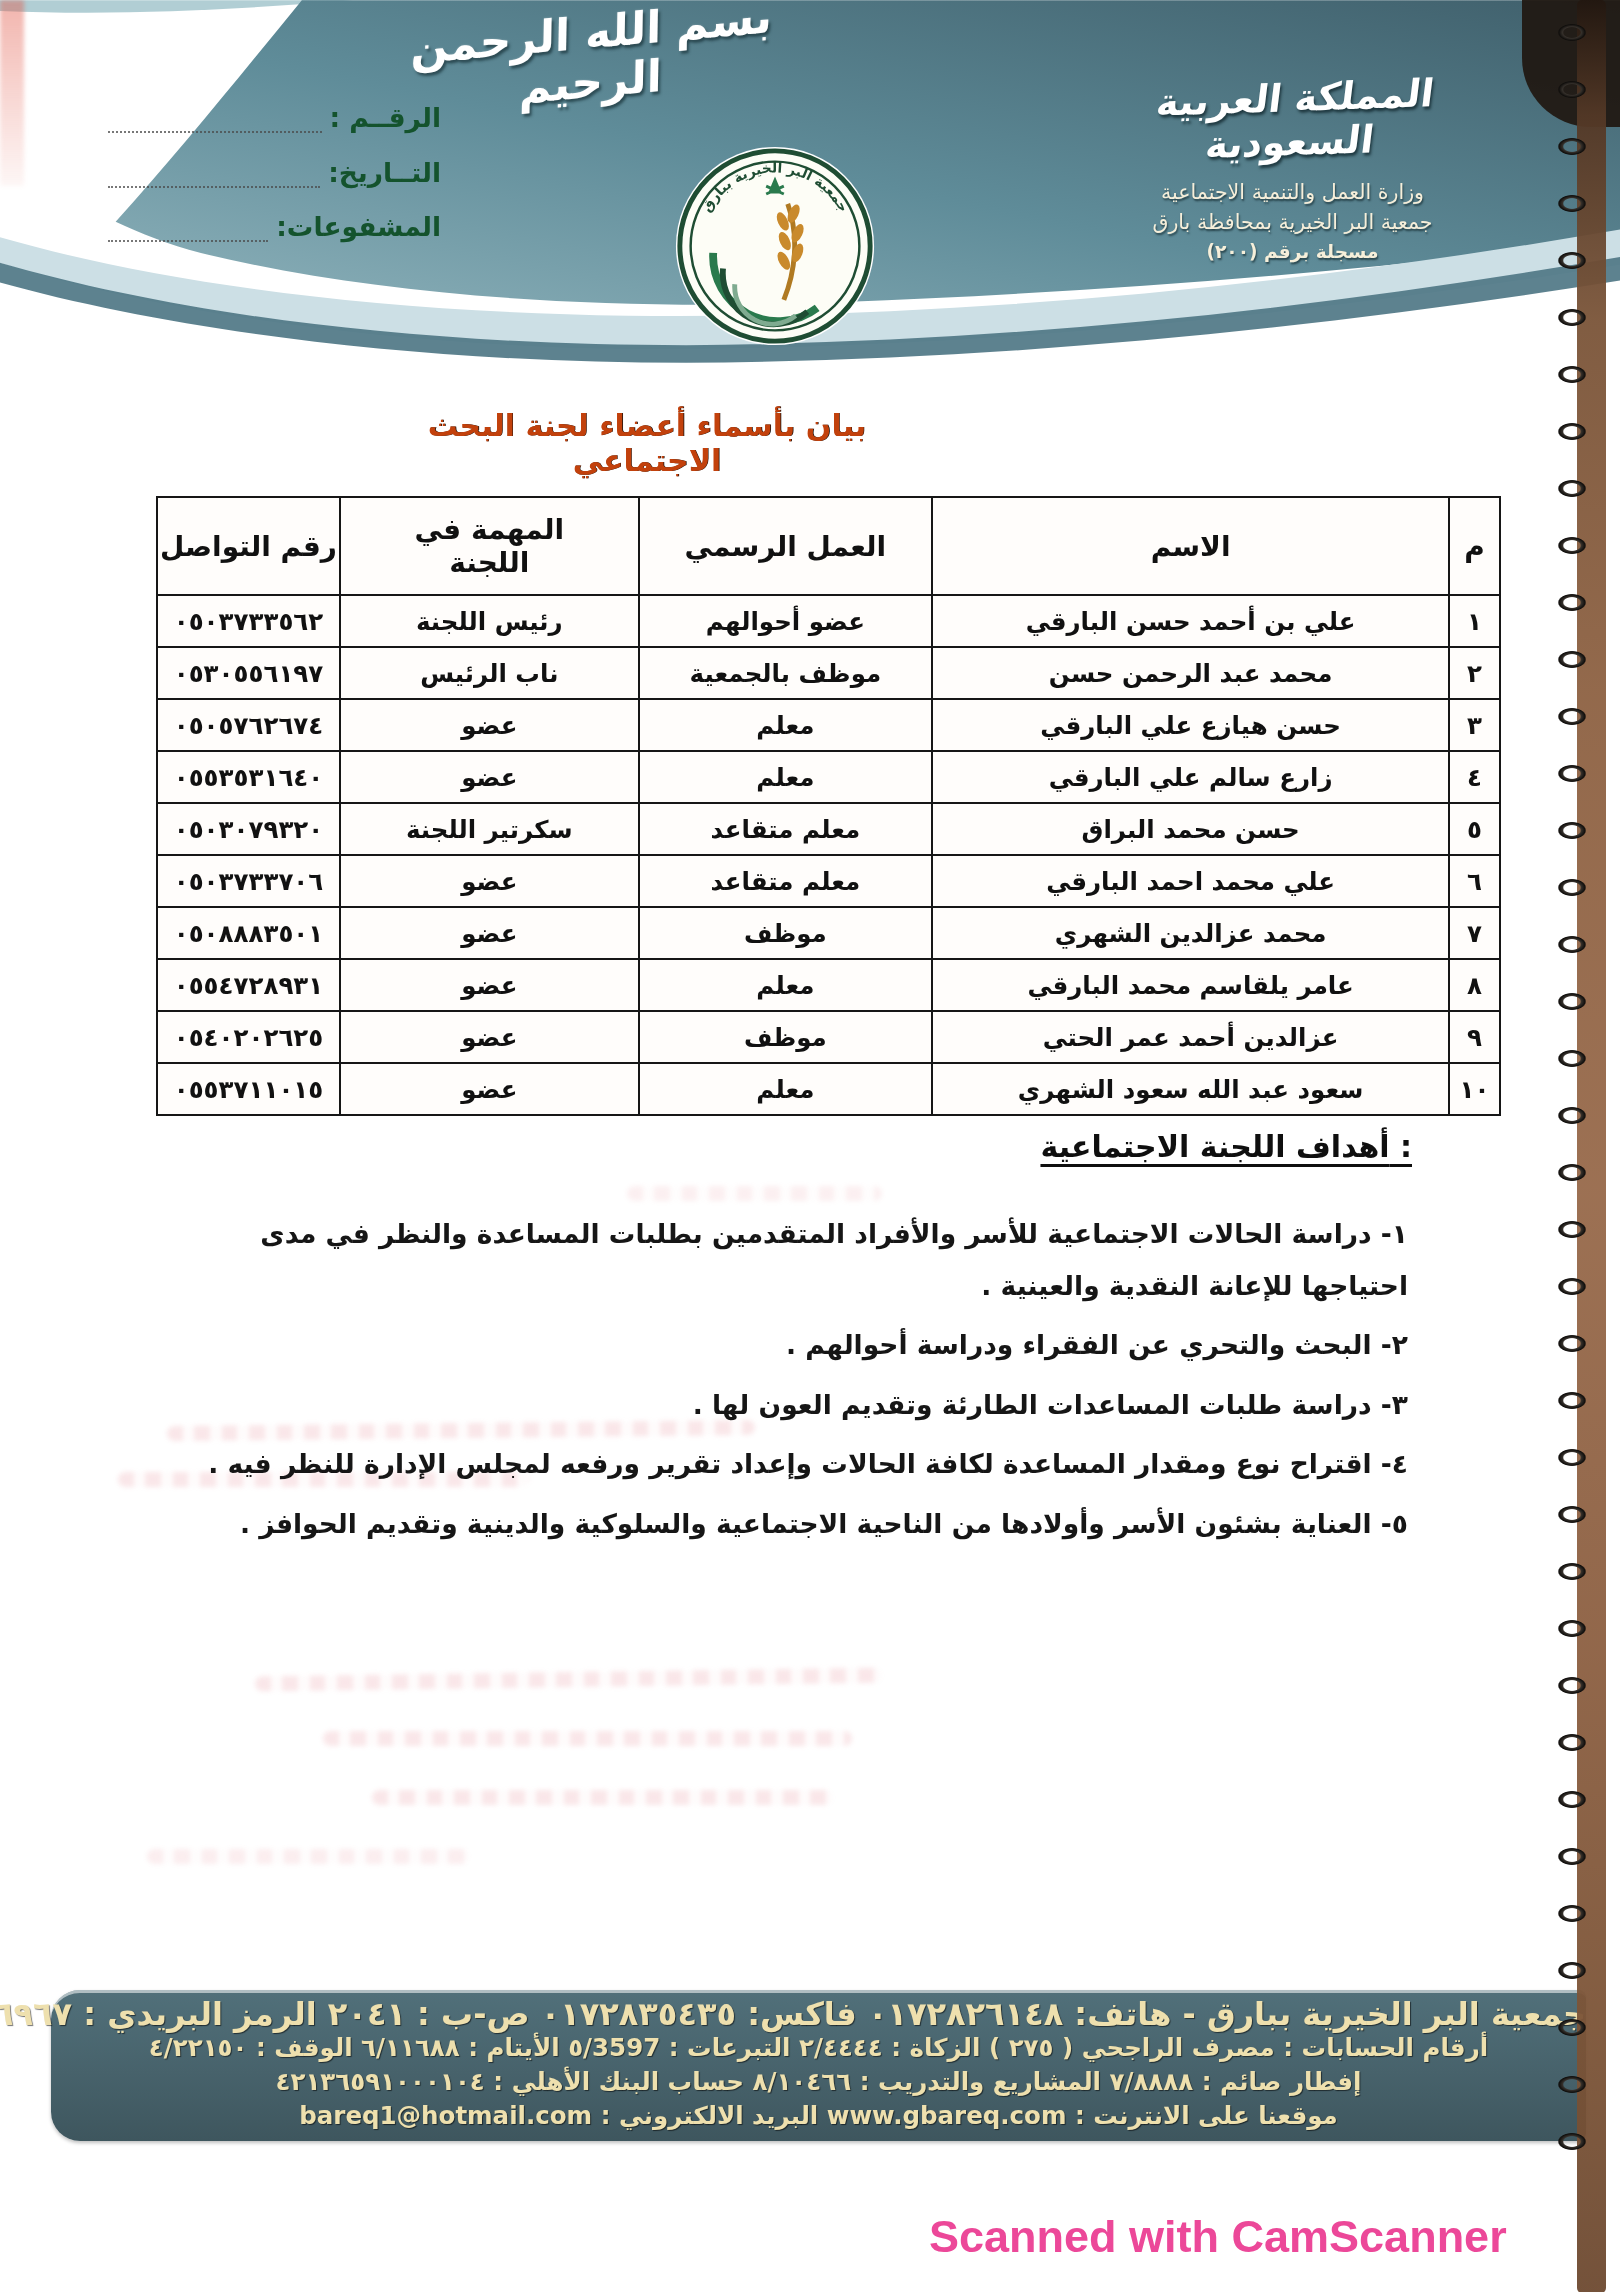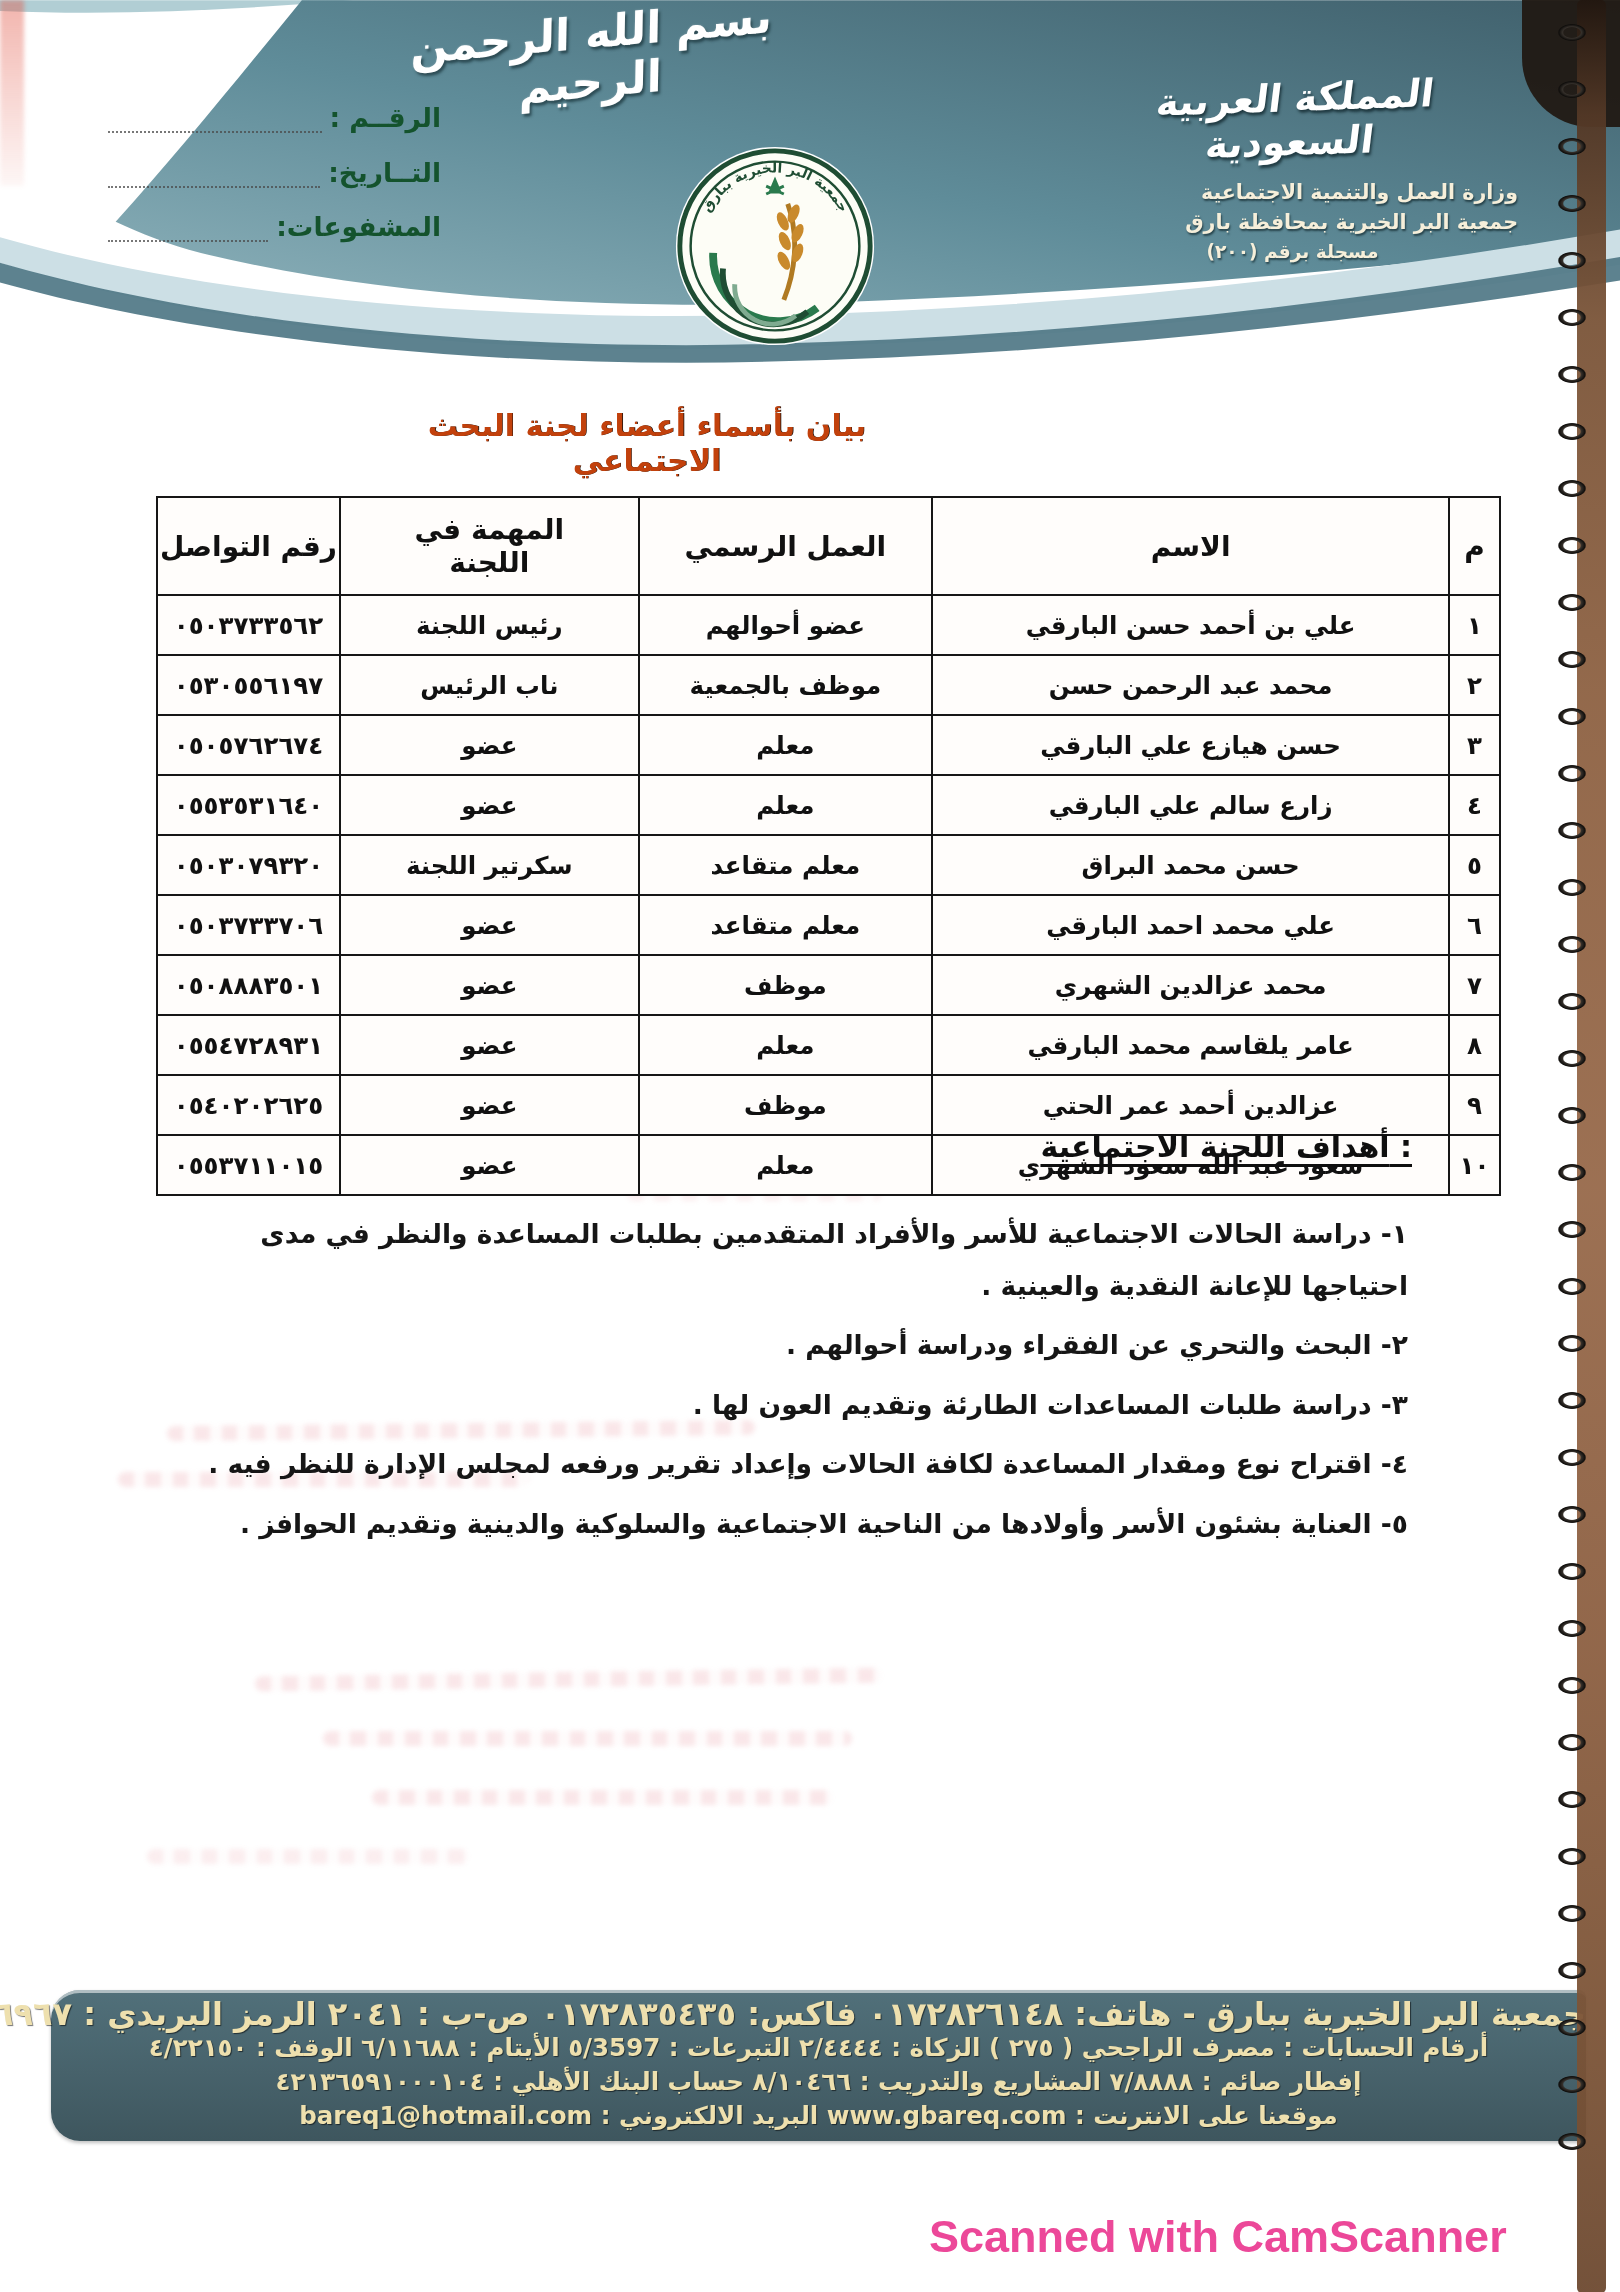--- a/index.html
+++ b/index.html
@@ -13,21 +13,21 @@
     position:absolute; top:7.8px; left:390px; width:402px; z-index:3;
     font-size:44px; font-weight:700; color:#ffffff; text-align:center; line-height:1.12;
     transform: rotate(-5deg) skewX(-6deg);
     text-shadow: 2px 2.9px 2.9px rgba(15,40,46,.65), 0 0 2px rgba(255,255,255,.35);
   }
   .kingdom-block { position:absolute; top:76px; right:102px; width:451px; text-align:center; z-index:3; }
   .kingdom {
     font-size:38px; font-weight:700; color:#ffffff; transform: rotate(-2deg) skewX(-9deg);
     text-shadow: 2px 2.9px 2.9px rgba(10,30,36,.7); margin-bottom:13.7px;
   }
-  .ministry, .association { font-size:20.6px; font-weight:700; color:#f6efda; text-shadow:1px 2px 2px rgba(10,30,36,.65); line-height:1.45;text-align:right; }
+  .ministry, .association { font-size:20.6px; font-weight:400; color:#f6efda; text-shadow:1px 2px 2px rgba(10,30,36,.65); line-height:1.45; }
   .registration { font-size:18.6px; font-weight:700; color:#f6efda; text-shadow:1px 2px 2px rgba(10,30,36,.65); margin-top:3.9px; }
 
   
   .logo-wrap { position:absolute; top:143px; left:672px; width:206px; height:206px; z-index:4; }
 
   
   .fields { position:absolute; top:102px; left:108px; width:333px; direction:rtl; z-index:3; }
   .field-row { display:flex; align-items:flex-end; margin-bottom:23.5px; }
   .field-label { font-size:26.5px; font-weight:800; color:#14532d; white-space:nowrap; margin-left:7.8px; }
   .field-dots { flex:1; border-bottom:2.9px dotted #4a4a4a; height:29px; opacity:.75; }
@@ -39,21 +39,21 @@
     text-shadow: 0.6px 0 0 #0f0f0f;
   }
 
   
   .members-table-wrap { position:absolute; top:496px; right:119px; width:1345px; z-index:3; }
   table.members { width:100%; border-collapse:collapse; direction:rtl; background:#fffdfb; }
   table.members th, table.members td {
     border:2.9px solid #161616; text-align:center; vertical-align:middle; color:#111;
   }
   table.members th { height:98px; font-size:28px; font-weight:800; }
-  table.members td { height:60px; font-size:24.5px; font-weight:700; }
+  table.members td { height:52px; font-size:24.5px; font-weight:700; }
   td.phone-cell { letter-spacing:1px; font-size:24.5px; }
   th.role-h { padding:0 41px; }
 
   
   .objectives-heading {
     position:absolute; top:1129px; right:208px; z-index:3;
     font-size:30px; font-weight:800; color:#0f0f0f; text-decoration:underline;
     text-underline-offset:6.9px; text-decoration-thickness:2.9px;
   }
   .objectives { position:absolute; top:1208px; right:212px; width:1274px; direction:rtl; z-index:3; }

